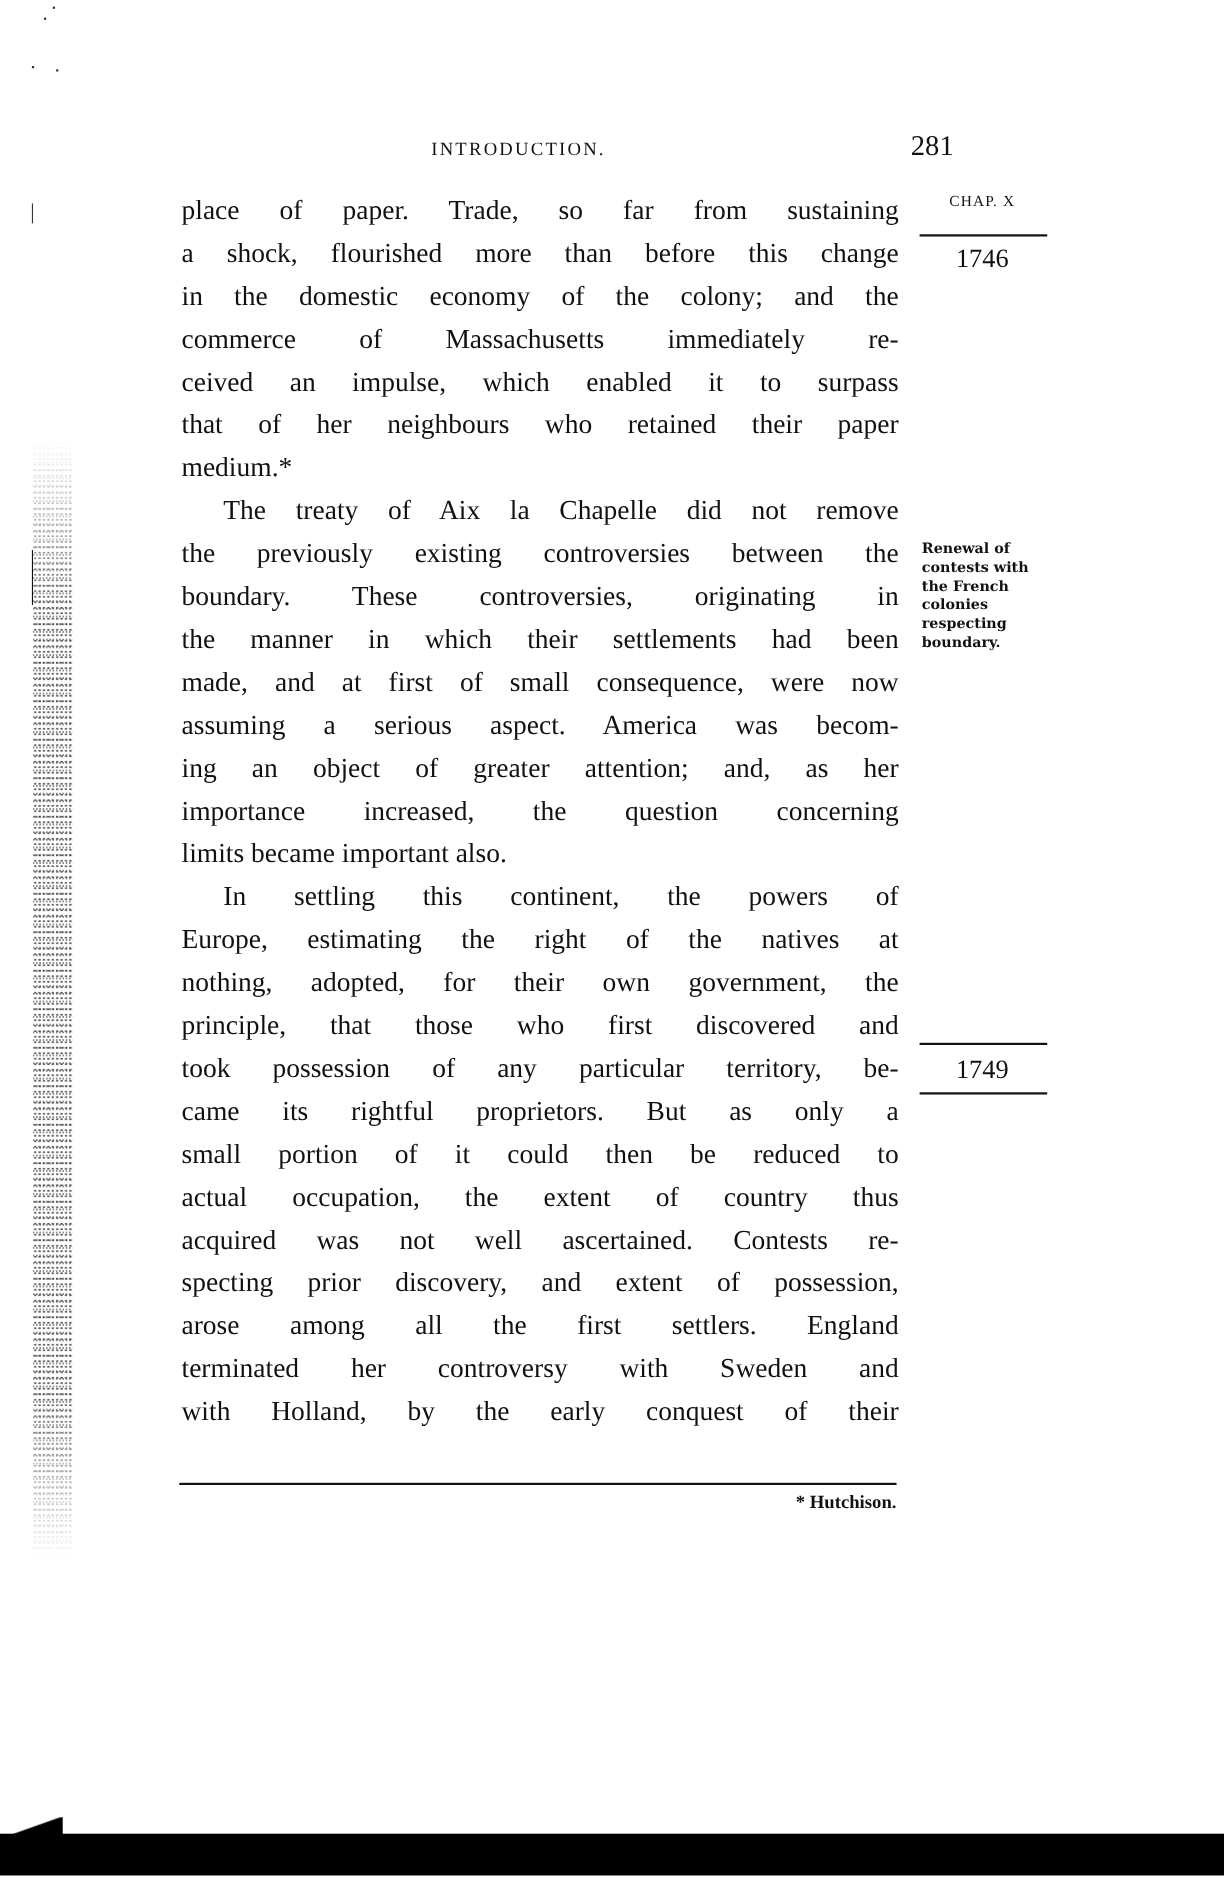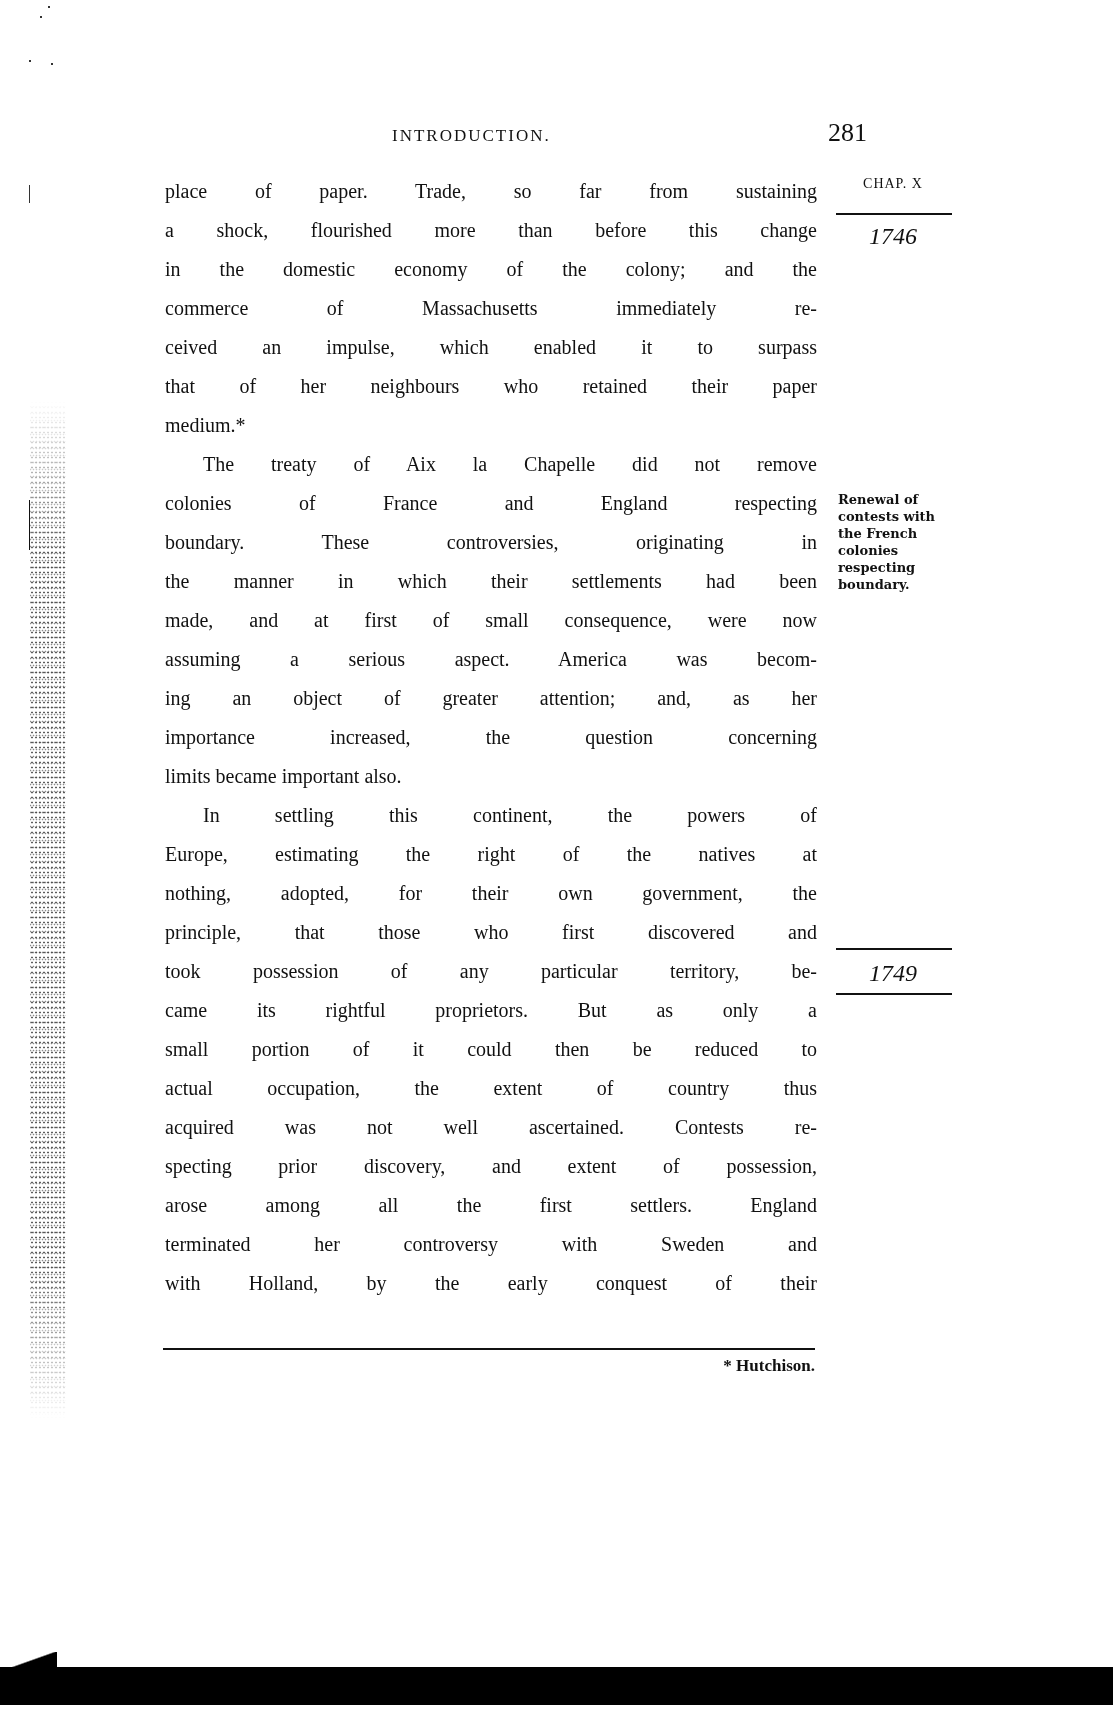--- a/index.html
+++ b/index.html
@@ -6,30 +6,30 @@
   body { width: 1113px; height: 1714px; position: relative; overflow: hidden;
          font-family: "Liberation Serif", "DejaVu Serif", serif; color: #111; }
   .page { position: absolute; left: 0; top: 0; width: 1113px; height: 1714px; padding-left: 32px; }
 
   .running-head { position: absolute; top: 126px; left: 392px;
                   font-size: 17px; letter-spacing: 2px; font-variant: small-caps; }
   .running-head .title { text-transform: uppercase; font-size: 17px; }
   .page-number { position: absolute; top: 118px; left: 828px; font-size: 26px; }
 
   .body-text { position: absolute; top: 172px; left: 165px; width: 652px;
-               font-size: 20px; line-height: 39px; }
+               font-size: 25px; line-height: 39px; }
   .body-text .line { display: block; height: 39px; white-space: nowrap;
                      text-align: justify; text-align-last: justify; }
   .body-text .line.last { text-align-last: left; }
   .body-text .line.indent { padding-left: 38px; }
 
   .margin-chap { position: absolute; top: 176px; left: 838px; width: 110px; text-align: center;
                  font-size: 14px; letter-spacing: 1px; }
   .margin-rule { position: absolute; height: 2px; background: #111; }
-  .margin-year { position: absolute; width: 110px; text-align: center; font-size: 24px; font-style: italic; }
+  .margin-year { position: absolute; width: 110px; text-align: center; font-size: 24px; }
 
   .margin-note { position: absolute; top: 459px; left: 838px; width: 130px;
                  font-family: "DejaVu Serif", serif; font-weight: bold;
                  font-size: 13px; line-height: 17px; margin-top: 32px; }
   .margin-note span { display: block; white-space: nowrap; }
 
   .footnote-rule { position: absolute; top: 1348px; left: 163px; width: 652px; height: 2px; background: #111; }
   .footnote { position: absolute; top: 1356px; left: 163px; width: 652px; text-align: right;
               font-size: 17px; font-weight: bold; }
 
@@ -86,21 +86,21 @@
 
   <div class="body-text">
     <span class="line">place of paper.  Trade, so far from sustaining</span>
     <span class="line">a shock, flourished more than before this change</span>
     <span class="line">in the domestic economy of the colony; and the</span>
     <span class="line">commerce of Massachusetts immediately re-</span>
     <span class="line">ceived an impulse, which enabled it to surpass</span>
     <span class="line">that of her neighbours who retained their paper</span>
     <span class="line last">medium.*</span>
     <span class="line indent">The treaty of Aix la Chapelle did not remove</span>
-    <span class="line">colonies of France and England respecting</span>
+    <span class="line">the previously existing controversies between the</span>
     <span class="line">boundary.  These controversies, originating in</span>
     <span class="line">the manner in which their settlements had been</span>
     <span class="line">made, and at first of small consequence, were now</span>
     <span class="line">assuming a serious aspect.  America was becom-</span>
     <span class="line">ing an object of greater attention; and, as her</span>
     <span class="line">importance increased, the question concerning</span>
     <span class="line last">limits became important also.</span>
     <span class="line indent">In settling this continent, the powers of</span>
     <span class="line">Europe, estimating the right of the natives at</span>
     <span class="line">nothing, adopted, for their own government, the</span>

